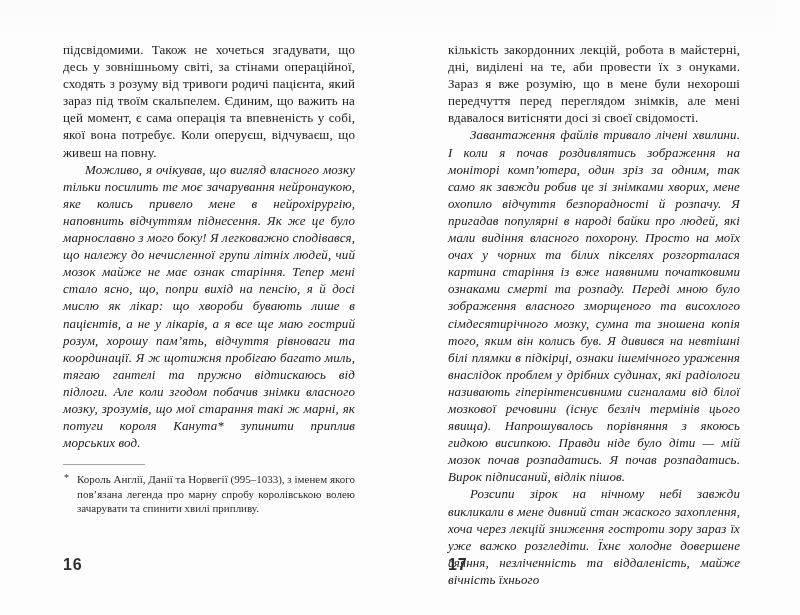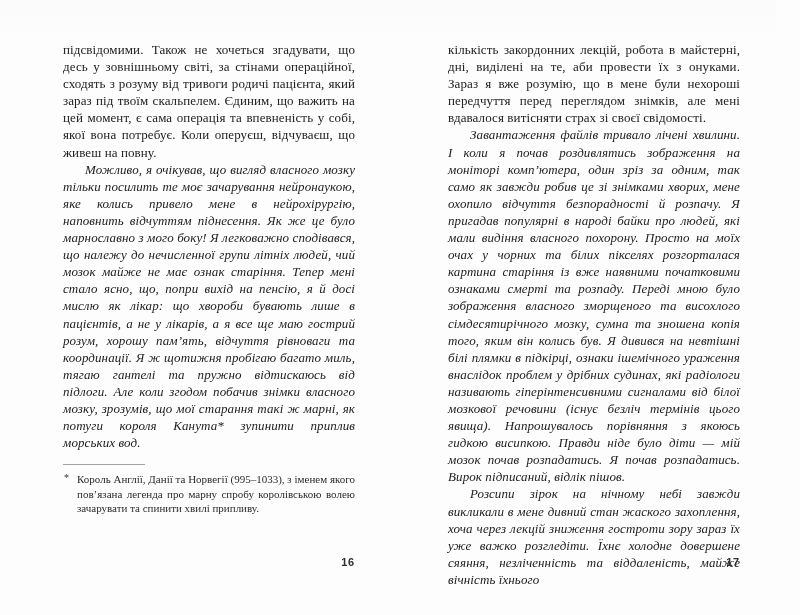--- a/index.html
+++ b/index.html
@@ -55,23 +55,23 @@
     left: 1px;
     top: -1px;
     font-size: 10px;
     color: #2b2b2b;
   }
   .page-number {
     position: absolute;
     top: 515px;
     left: 0;
     width: 100%;
-    text-align: right;
+    text-align: left;
     font-family: "Liberation Sans", sans-serif;
-    font-size: 11px;
+    font-size: 16px;
     font-weight: 600;
     letter-spacing: 0.8px;
     color: #2e2e2e;
   }
 </style>
 </head>
 <body>
 
 <div class="spread">
 
@@ -85,20 +85,20 @@
       <div class="footnote">
         <span class="fn-marker">*</span>
         <span>Король Англії, Данії та Норвегії (995–1033), з іменем якого пов’язана легенда про марну спробу королівською волею зачарувати та спинити хвилі припливу.</span>
       </div>
     </div>
     <div class="page-number">16</div>
   </div>
 
   <div class="page page-right">
     <div>
-        <p class="para">кількість закордонних лекцій, робота в майстерні, дні, виділені на те, аби провести їх з онуками. Зараз я вже розумію, що в мене були нехороші передчуття перед переглядом знімків, але мені вдавалося витісняти страх зі своєї свідомості.</p>
+        <p class="para">кількість закордонних лекцій, робота в майстерні, дні, виділені на те, аби провести їх з онуками. Зараз я вже розумію, що в мене були нехороші передчуття перед переглядом знімків, але мені вдавалося витісняти досі зі своєї свідомості.</p>
         <p class="para indent">Завантаження файлів тривало лічені хвилини. І коли я почав роздивлятись зображення на моніторі комп’ютера, один зріз за одним, так само як завжди робив це зі знімками хворих, мене охопило відчуття безпорадності й розпачу. Я пригадав популярні в народі байки про людей, які мали видіння власного похорону. Просто на моїх очах у чорних та білих пікселях розгорталася картина старіння із вже наявними початковими ознаками смерті та розпаду. Переді мною було зображення власного зморщеного та висохлого сімдесятирічного мозку, сумна та зношена копія того, яким він колись був. Я дивився на невтішні білі плямки в підкірці, ознаки ішемічного ураження внаслідок проблем у дрібних судинах, які радіологи називають гіперінтенсивними сигналами від білої мозкової речовини (існує безліч термінів цього явища). Напрошувалось порівняння з якоюсь гидкою висипкою. Правди ніде було діти — мій мозок почав розпадатись. Я почав розпадатись. Вирок підписаний, відлік пішов.</p>
         <p class="para indent">Розсипи зірок на нічному небі завжди викликали в мене дивний стан жаского захоплення, хоча через лекцій зниження гостроти зору зараз їх уже важко розгледіти. Їхнє холодне довершене сяяння, незліченність та віддаленість, майже вічність їхнього</p>
       </div>
     <div class="page-number">17</div>
   </div>
 
 </div>
 
 </body></html>

